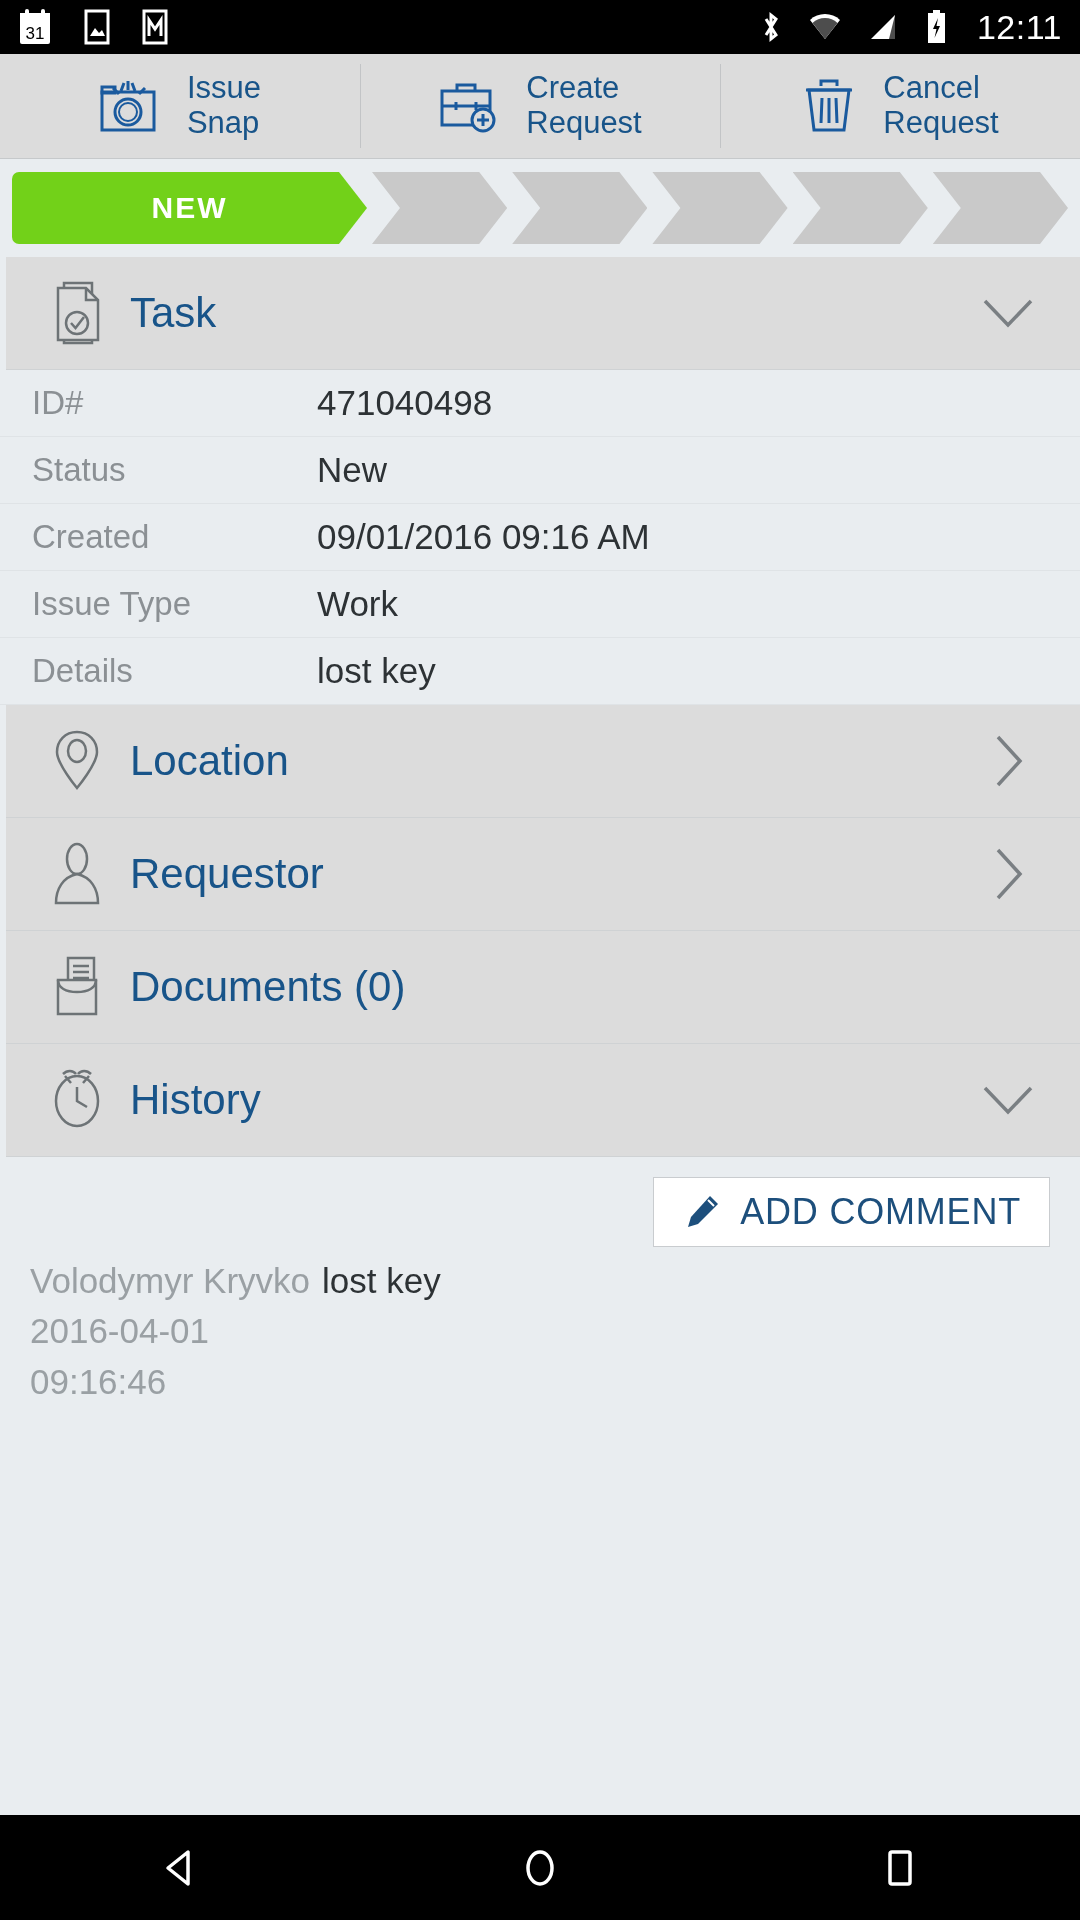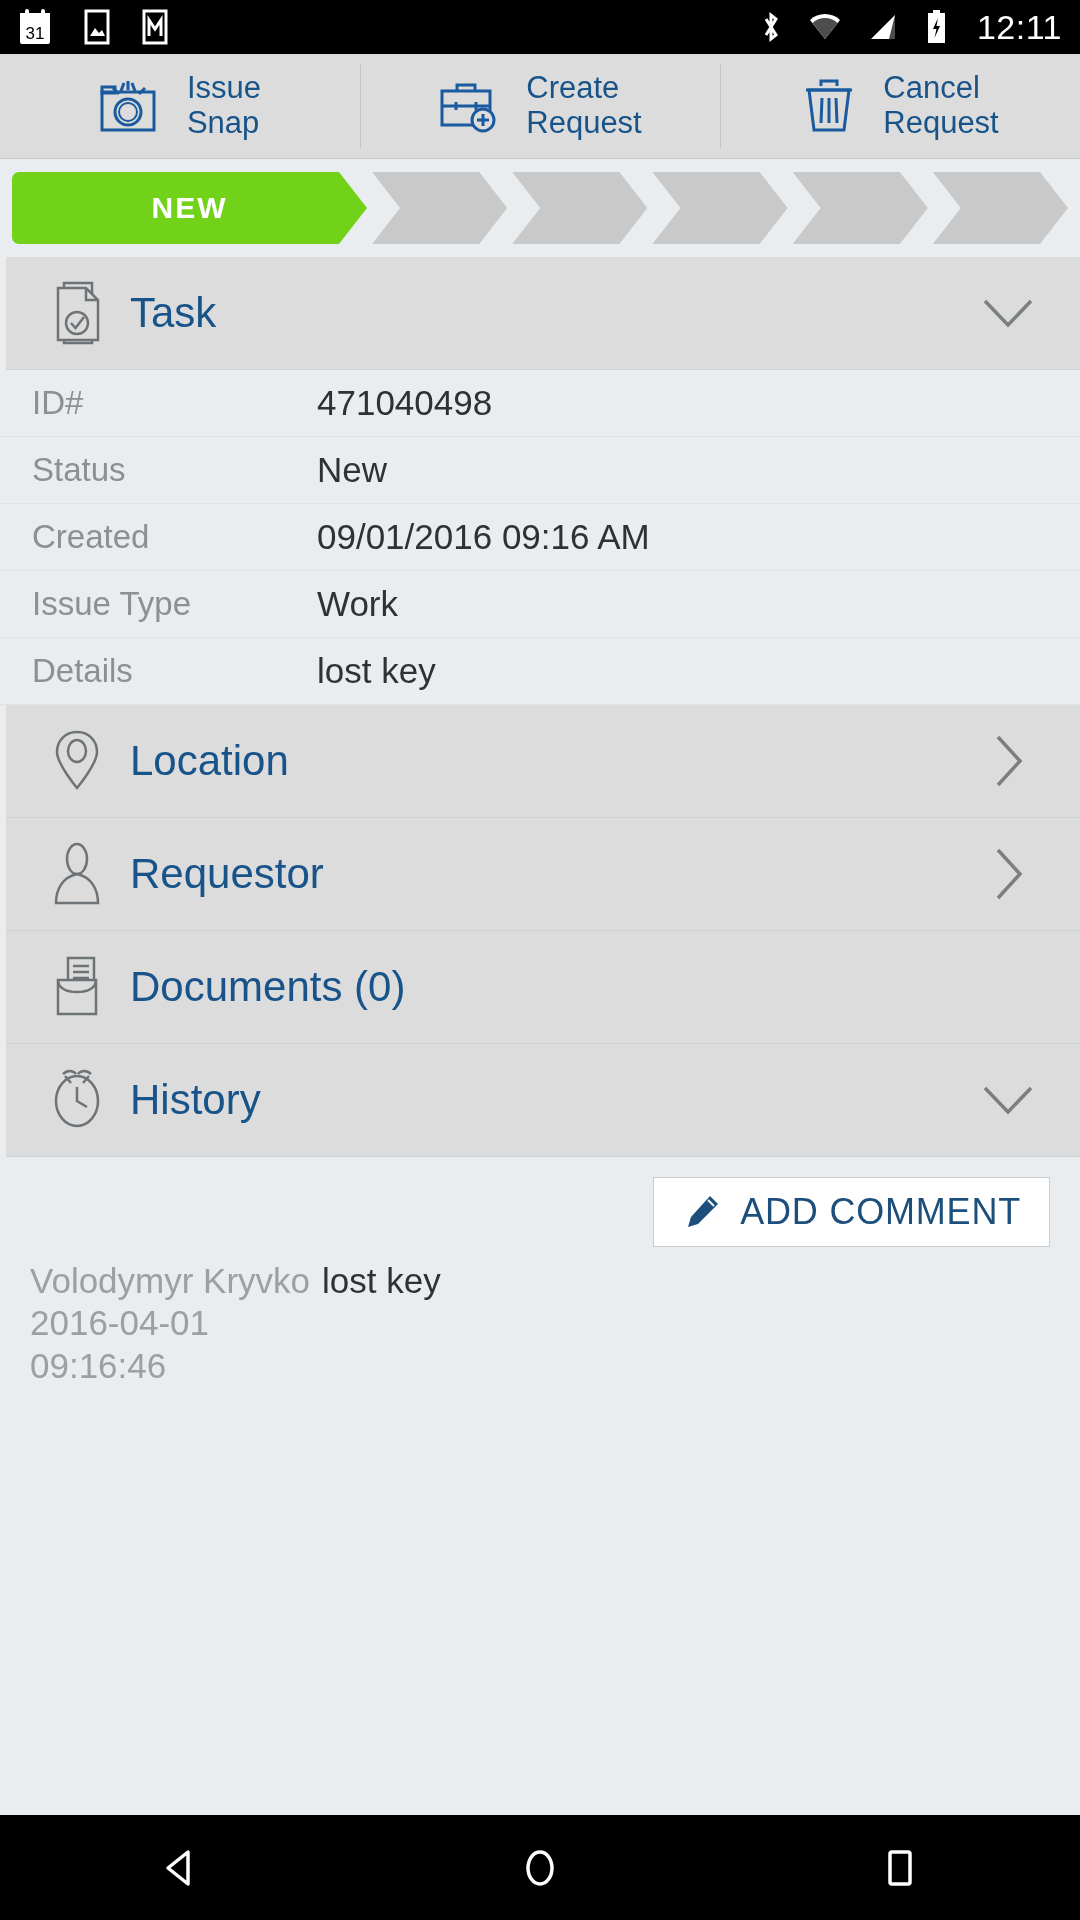--- a/index.html
+++ b/index.html
@@ -95,21 +95,21 @@
   .comment-btn-wrap { display: flex; justify-content: flex-end; }
   .add-comment {
     background: #fff; border: 1px solid #c9cccf; display: flex; align-items: center; gap: 18px;
     padding: 13px 28px; cursor: pointer;
   }
   .add-comment-label { font-size: 36px; color: #1d4f7c; letter-spacing: 0.8px; }
   .comment-entry { margin-top: 14px; }
   .comment-line1 { font-size: 35px; }
   .comment-author { color: #9aa0a4; }
   .comment-text { color: #2d3235; margin-left: 12px; }
-  .comment-date, .comment-time { font-size: 35px; color: #9aa0a4; line-height: 1.24; }
+  .comment-date, .comment-time { font-size: 35px; color: #9aa0a4; line-height: 1.24; margin-top: 8px; }
 
   
   .navbar {
     flex: 0 0 105px; background: #000; display: flex; align-items: center; justify-content: space-around;
   }
   .navbtn { width: 120px; height: 105px; display: flex; align-items: center; justify-content: center; cursor: pointer; }
 </style>
 </head>
 <body>
 

